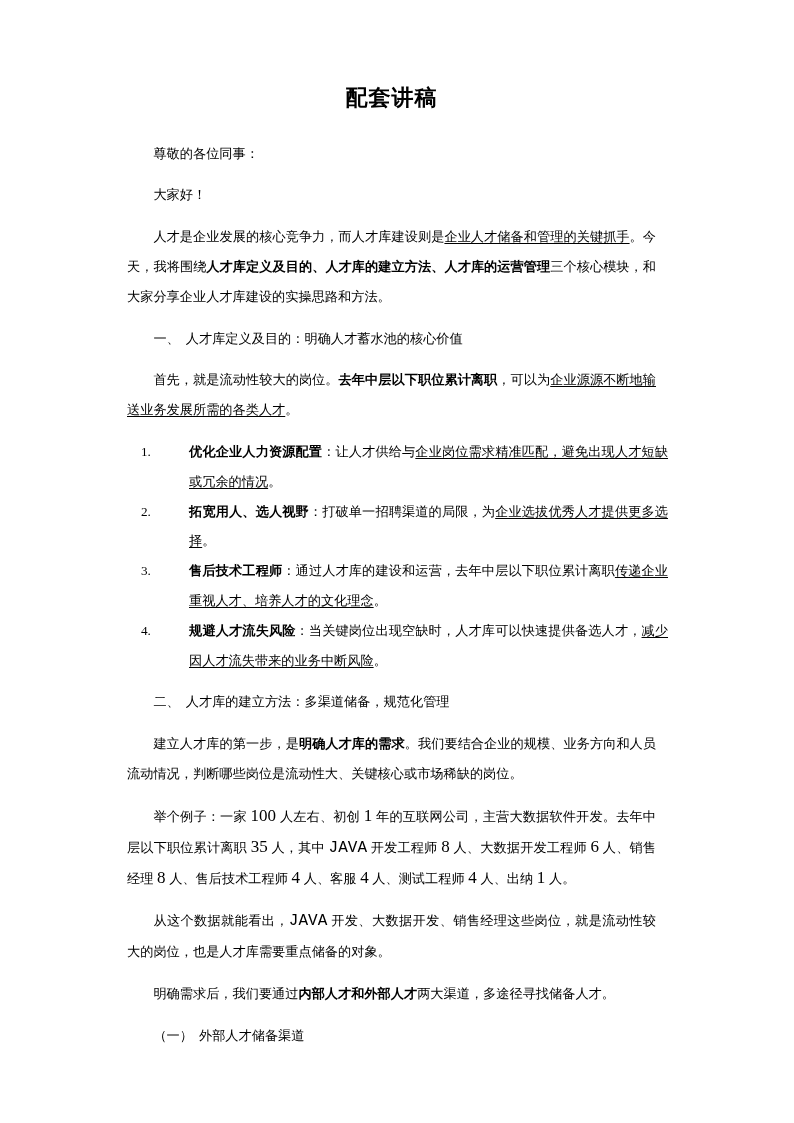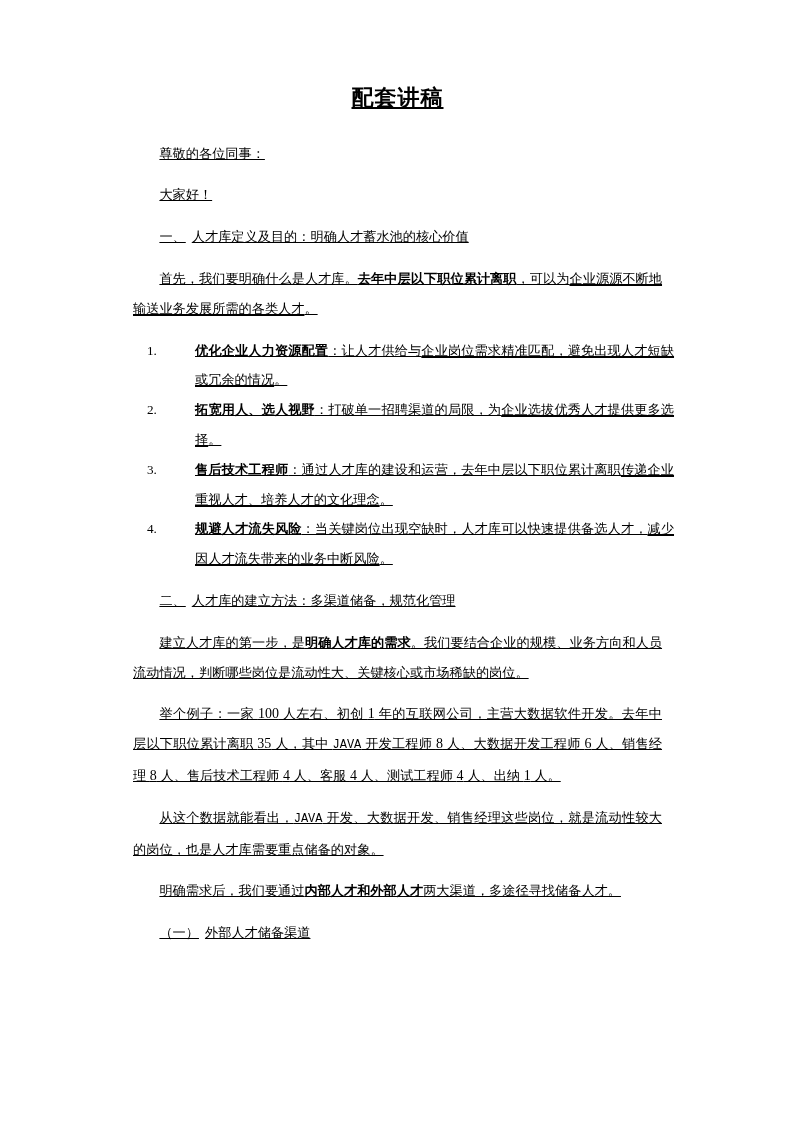--- a/index.html
+++ b/index.html
@@ -23,24 +23,23 @@
     top: 0;
     width: 794px;
     height: 1123px;
     background: #ffffff;
     box-sizing: border-box;
     padding: 0;
   }
 
   .doc-body {
     position: absolute;
-    left: 121px;
+    left: 115px;
     top: 84px;
     width: 553px;
-    text-decoration: underline;
   }
 
   h1.doc-title {
     font-family: "Liberation Serif", "DejaVu Serif", serif;
     font-size: 22px;
     font-weight: bold;
     text-align: center;
     margin: 0 0 26px 0;
     padding: 0;
     letter-spacing: 1px;
@@ -76,44 +75,45 @@
   }
   p.listitem .num i {
     font-style: normal;
     padding-left: 26px;
   }
 
   .b { font-weight: bold; }
   .u { text-decoration: underline; text-underline-offset: 2px; }
   .lat {
     font-family: "Liberation Serif", "DejaVu Serif", serif;
-    font-size: 14px;
+    font-size: 17px;
   }
   .mono {
     font-family: "Liberation Mono", "DejaVu Sans Mono", monospace;
-    font-size: 12px;
+    font-size: 16px;
   }
   .sp { display: inline-block; width: 3px; }
 </style>
 </head>
 <body>
 
 <div class="page">
   <div class="doc-body">
 
     <h1 class="doc-title">配套讲稿</h1>
 
     <p class="para indent2"><span>尊敬的各位同事：</span></p>
 
     <p class="para indent2"><span>大家好！</span></p>
 
+    <p class="para indent2"><span>人才是企业发展的核心竞争力，而人才库建设则是</span><span class="u">企业人才储备和管理的关键抓手</span><span>。今天，我将围绕</span><span class="b">人才库定义及目的、人才库的建立方法、人才库的运营管理</span><span>三个核心模块，和大家分享企业人才库建设的实操思路和方法。</span></p>
 
     <p class="para heading-lv1"><span>一、</span><span class="sp"></span><span class="sp"></span><span>人才库定义及目的：明确人才蓄水池的核心价值</span></p>
 
-    <p class="para indent2"><span>首先，我们要明确什么是人才库。</span><span class="b">去年中层以下职位累计离职</span><span>，可以为</span><span class="u">企业源源不断地输送业务发展所需的各类人才</span><span>。</span></p>
+    <p class="para indent2"><span>首先，就是流动性较大的岗位。</span><span class="b">去年中层以下职位累计离职</span><span>，可以为</span><span class="u">企业源源不断地输送业务发展所需的各类人才</span><span>。</span></p>
 
 
     <p class="para listitem"><span class="num"><i>1.</i></span><span class="b">优化企业人力资源配置</span><span>：让人才供给与</span><span class="u">企业岗位需求精准匹配，避免出现人才短缺或冗余的情况</span><span>。</span></p>
 
     <p class="para listitem"><span class="num"><i>2.</i></span><span class="b">拓宽用人、选人视野</span><span>：打破单一招聘渠道的局限，为</span><span class="u">企业选拔优秀人才提供更多选择</span><span>。</span></p>
 
     <p class="para listitem"><span class="num"><i>3.</i></span><span class="b">售后技术工程师</span><span>：通过人才库的建设和运营，去年中层以下职位累计离职</span><span class="u">传递企业重视人才、培养人才的文化理念</span><span>。</span></p>
 
     <p class="para listitem"><span class="num"><i>4.</i></span><span class="b">规避人才流失风险</span><span>：当关键岗位出现空缺时，人才库可以快速提供备选人才，</span><span class="u">减少因人才流失带来的业务中断风险</span><span>。</span></p>
 

